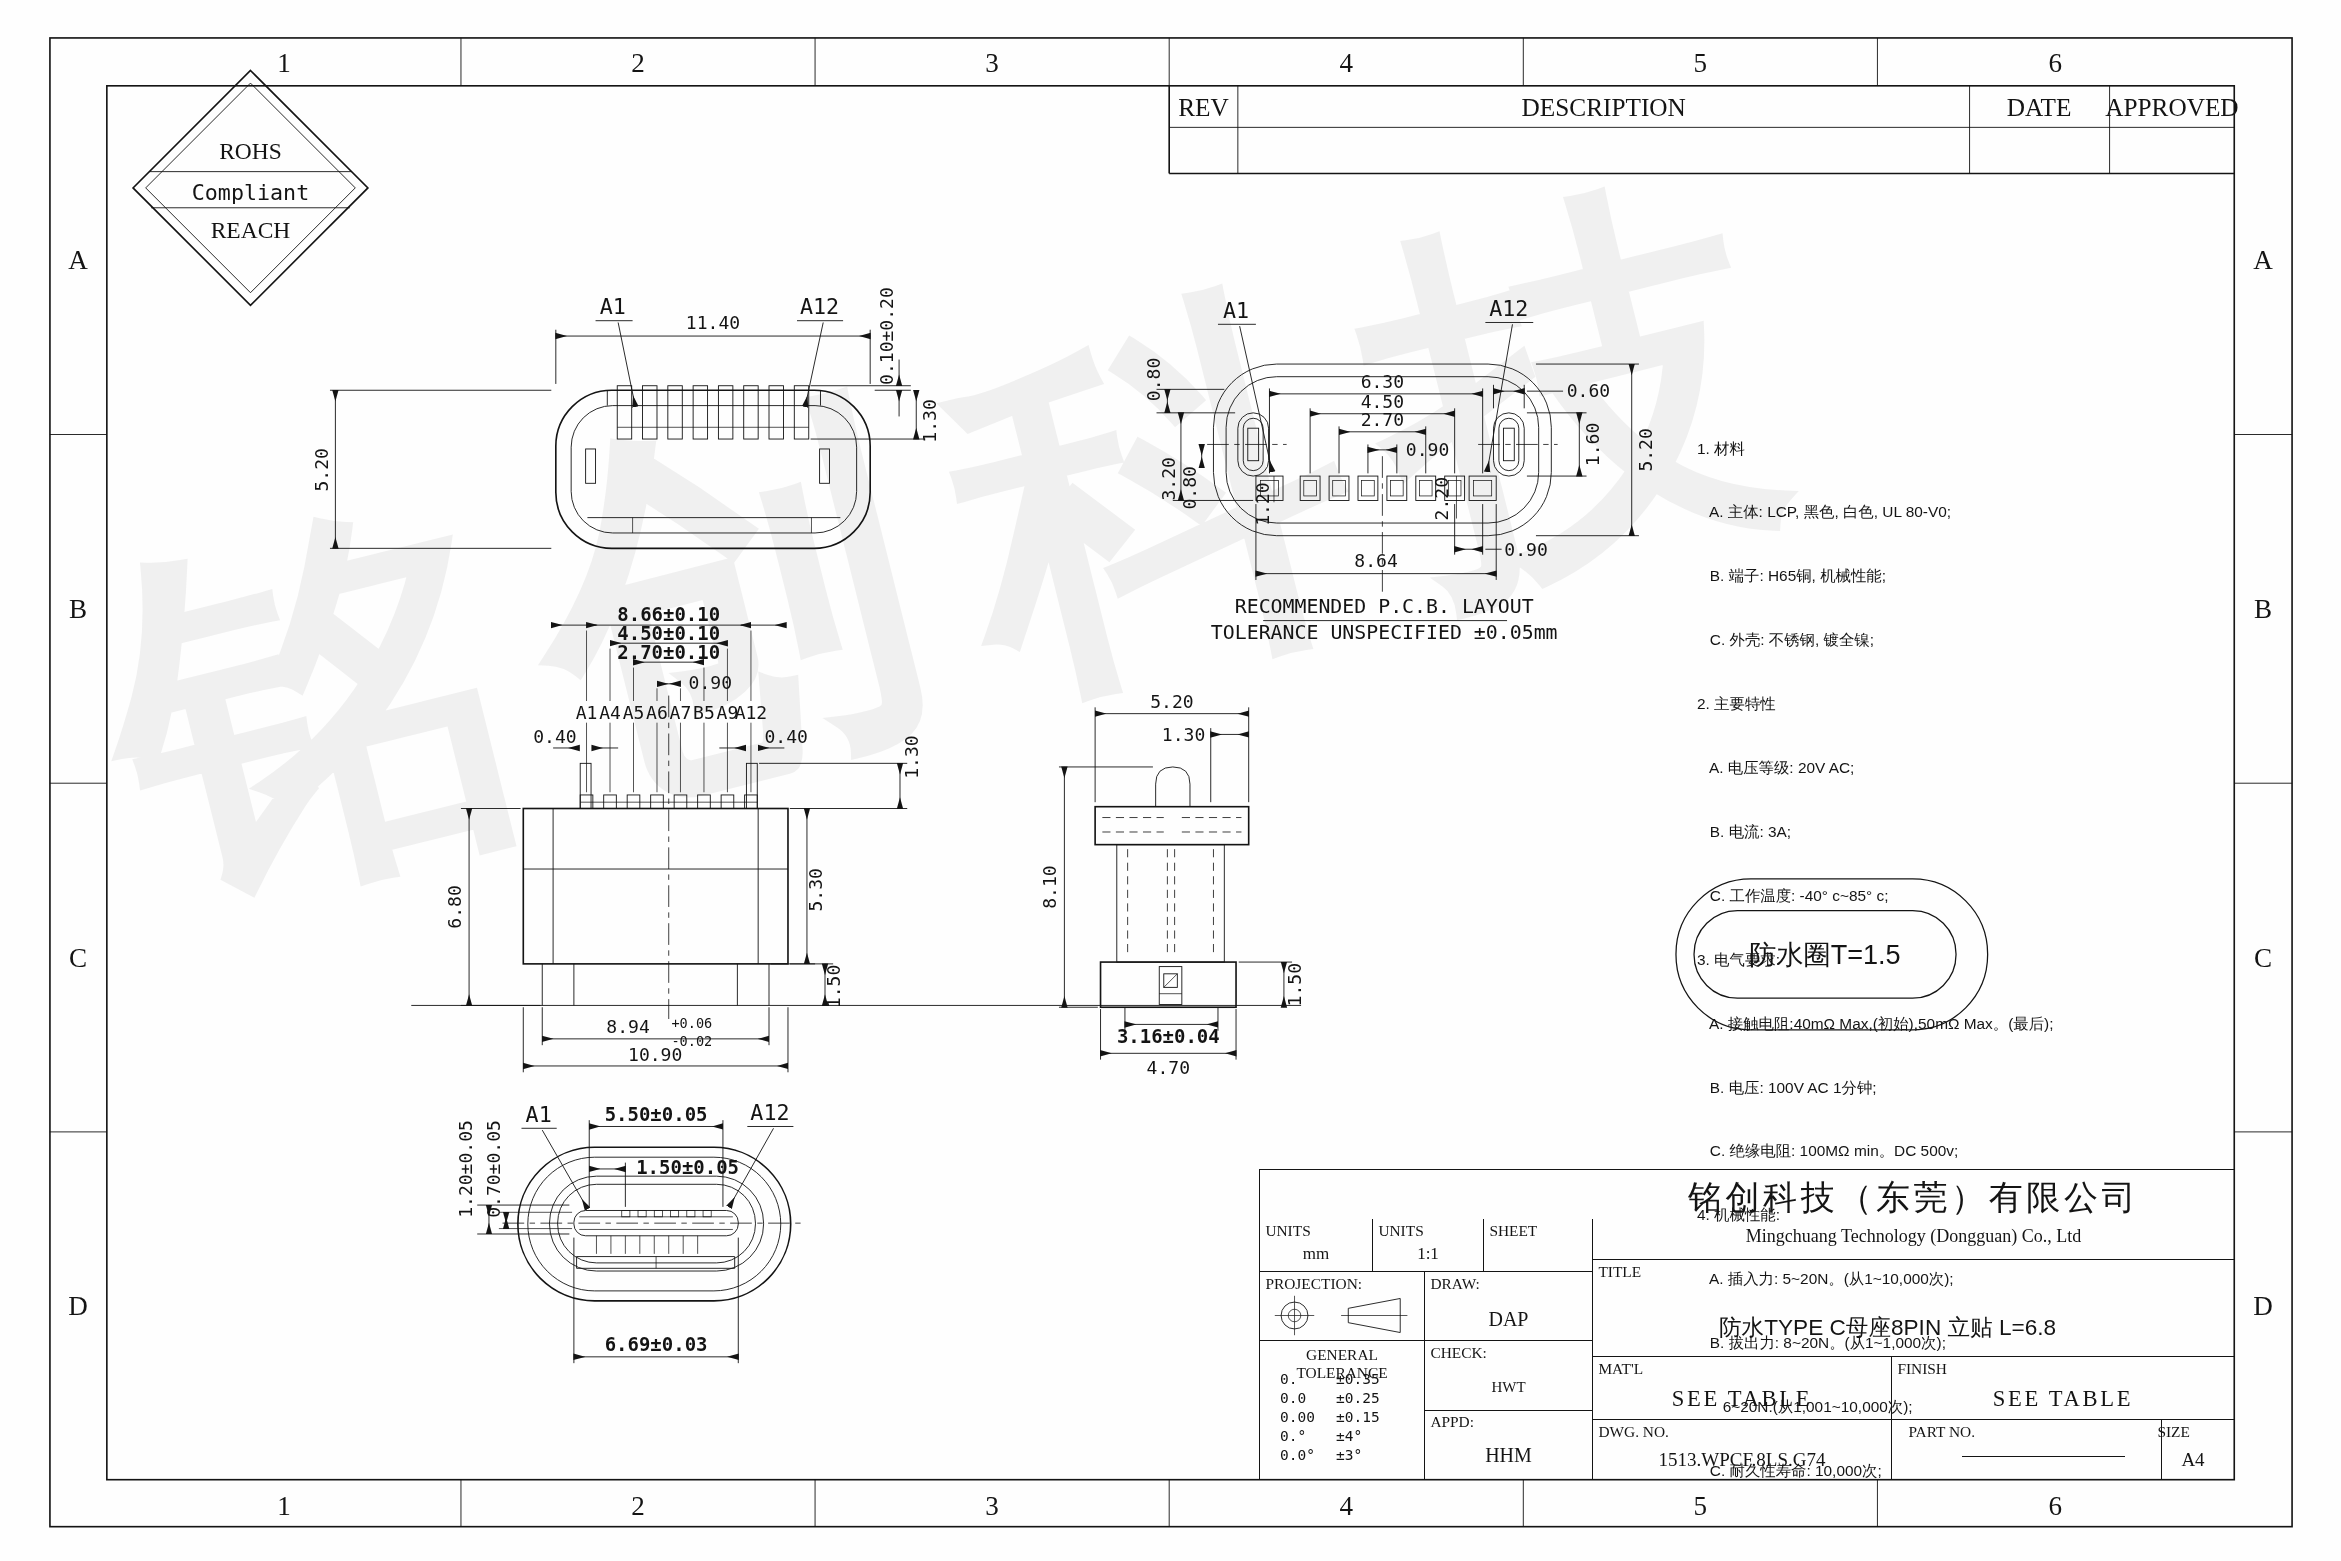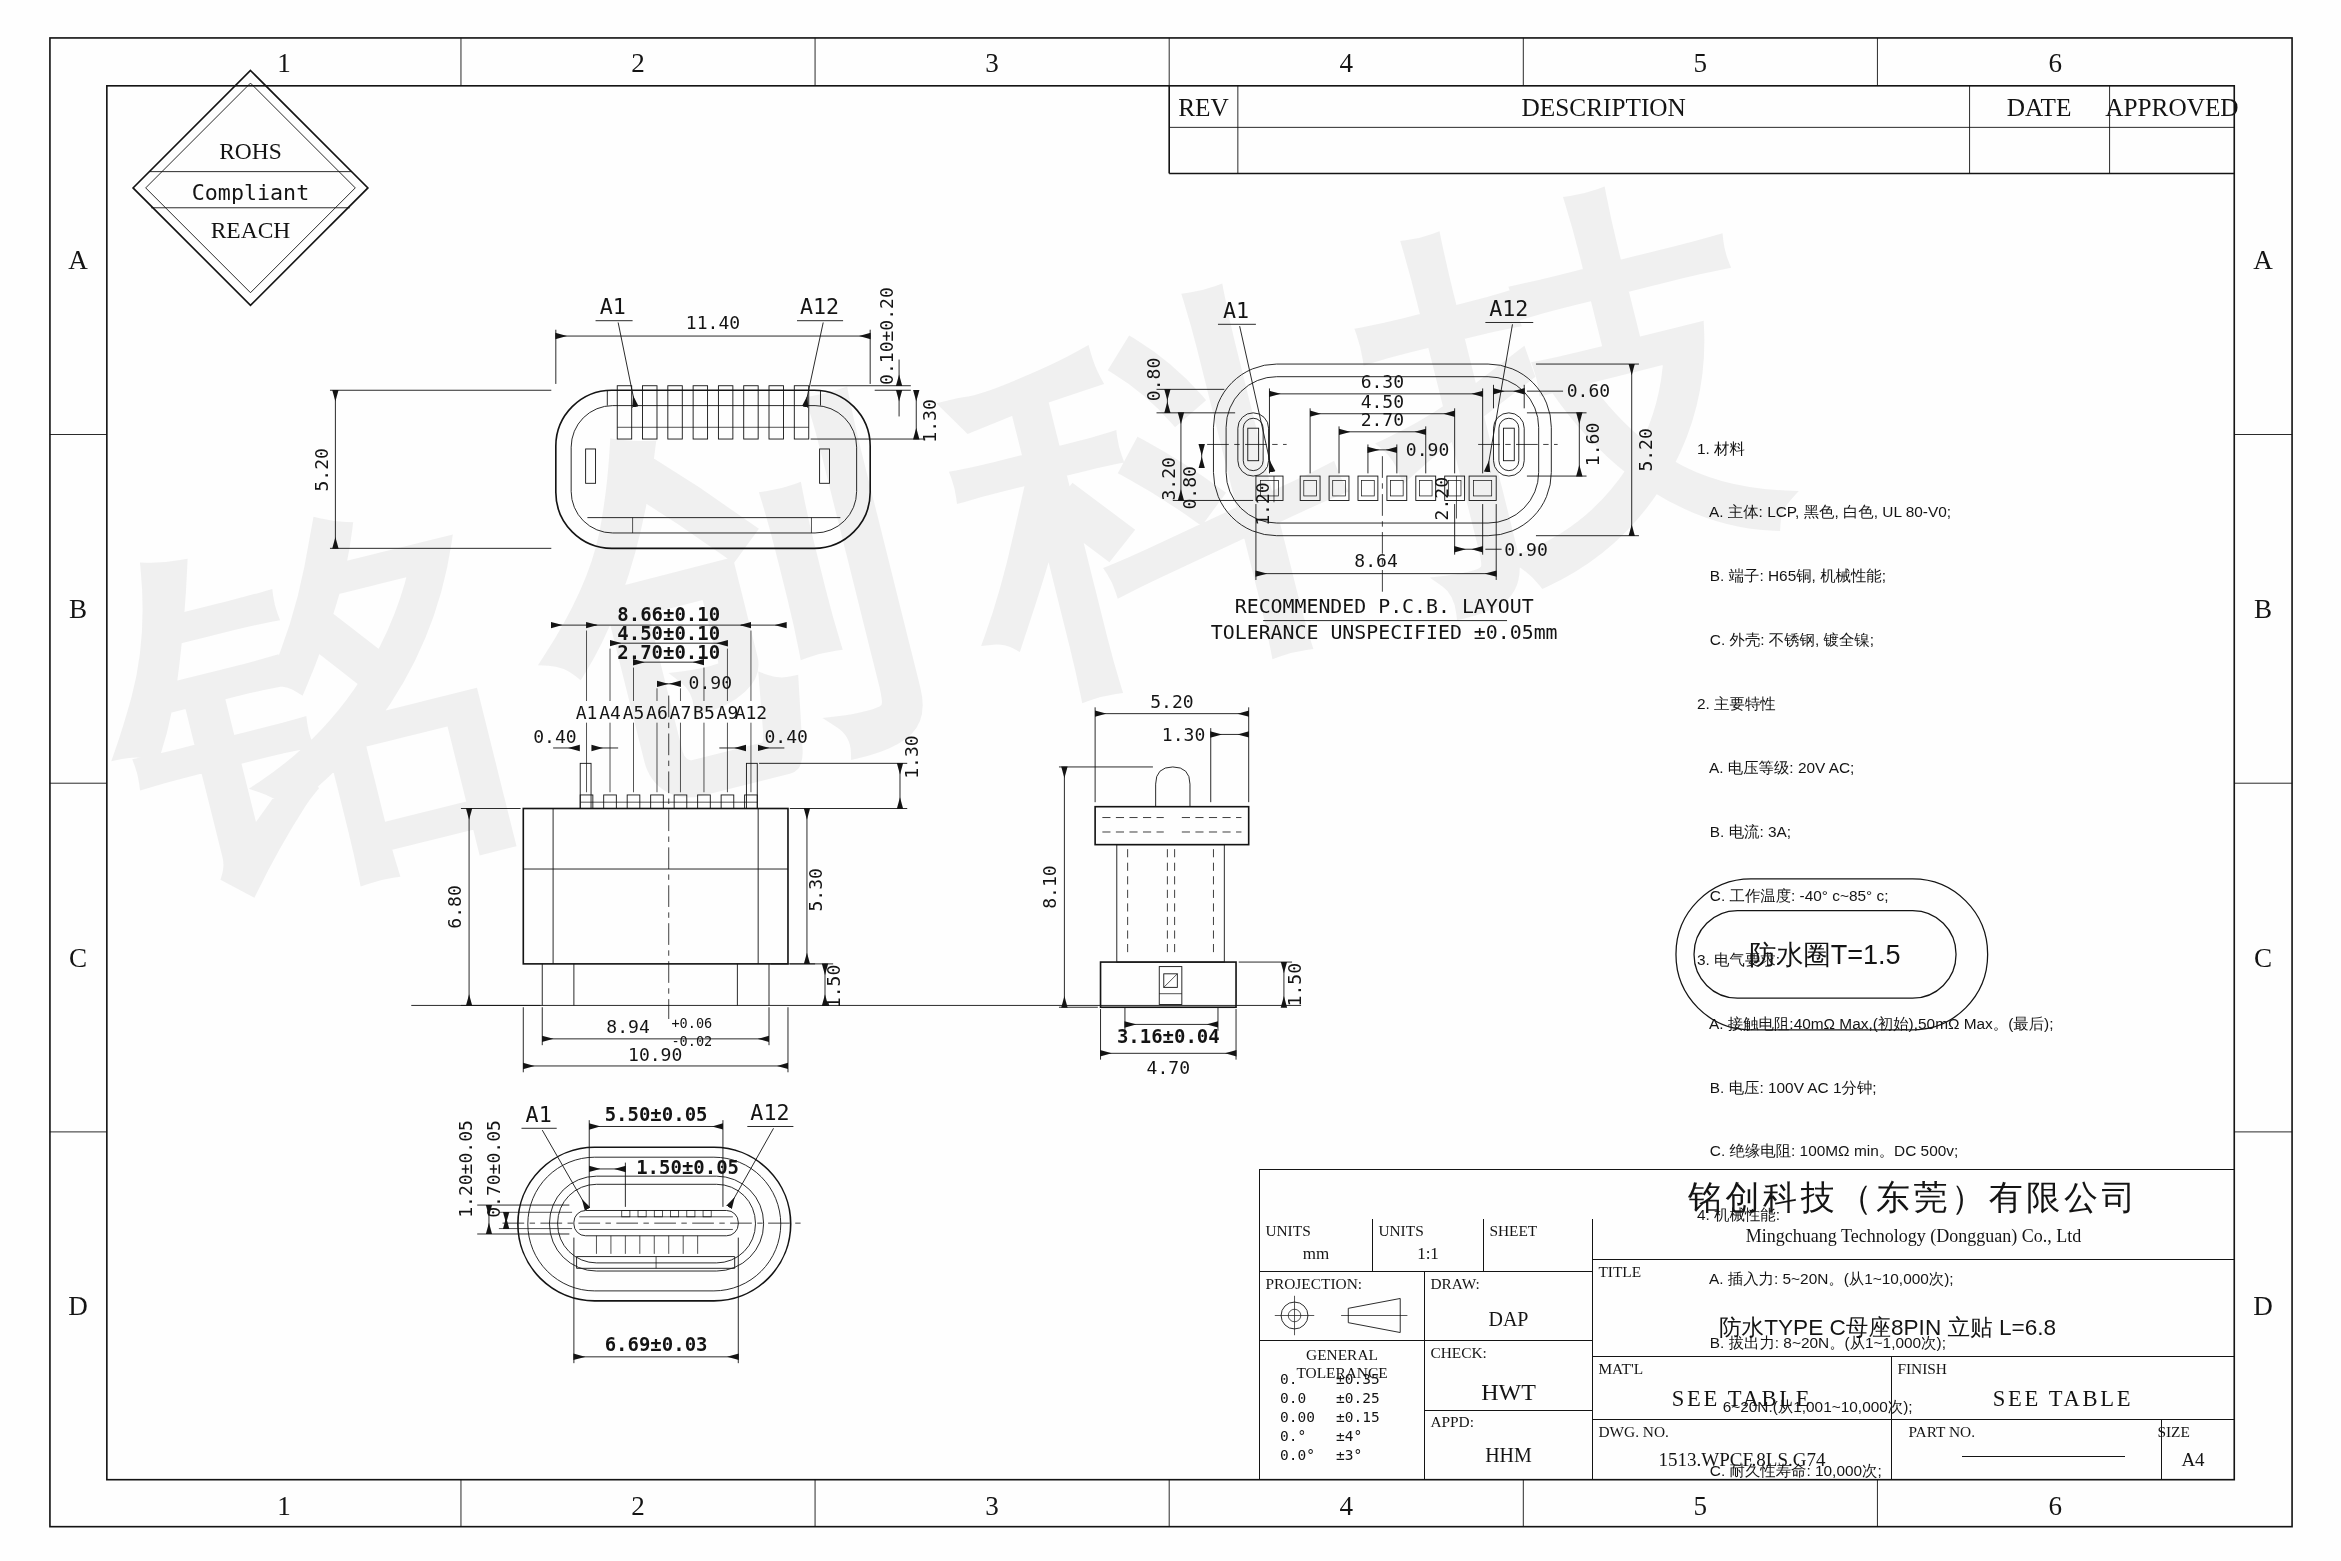--- a/index.html
+++ b/index.html
@@ -553,21 +553,21 @@
             <span>±4°</span>
           </div>
         <div class="tolrow">
             <span>0.0°</span>
             <span>±3°</span>
           </div>
       </div>
     </div>
     <div class="cell" style="left:165px;top:171px;width:168px;height:70px;">
       <div class="cl-label">CHECK:</div>
-      <div class="cl-center" style="top:38px;font-size:24px;">HWT</div>
+      <div class="cl-center" style="top:38px;font-size:15px;">HWT</div>
     </div>
     <div class="cell nb" style="left:165px;top:240px;width:168px;height:69px;">
       <div class="cl-label">APPD:</div>
       <div class="cl-center" style="top:34px;font-size:20px;">HHM</div>
     </div>
 
     <div class="cell nr" style="left:333px;top:0;width:641px;height:90px;">
       <div class="cl-center" style="top:5.4px;font-size:34px;letter-spacing:3.6px;">铭创科技（东莞）有限公司</div>
       <div class="cl-center" style="top:56px;font-size:18px;">Mingchuang Technology (Dongguan) Co., Ltd</div>
     </div>

